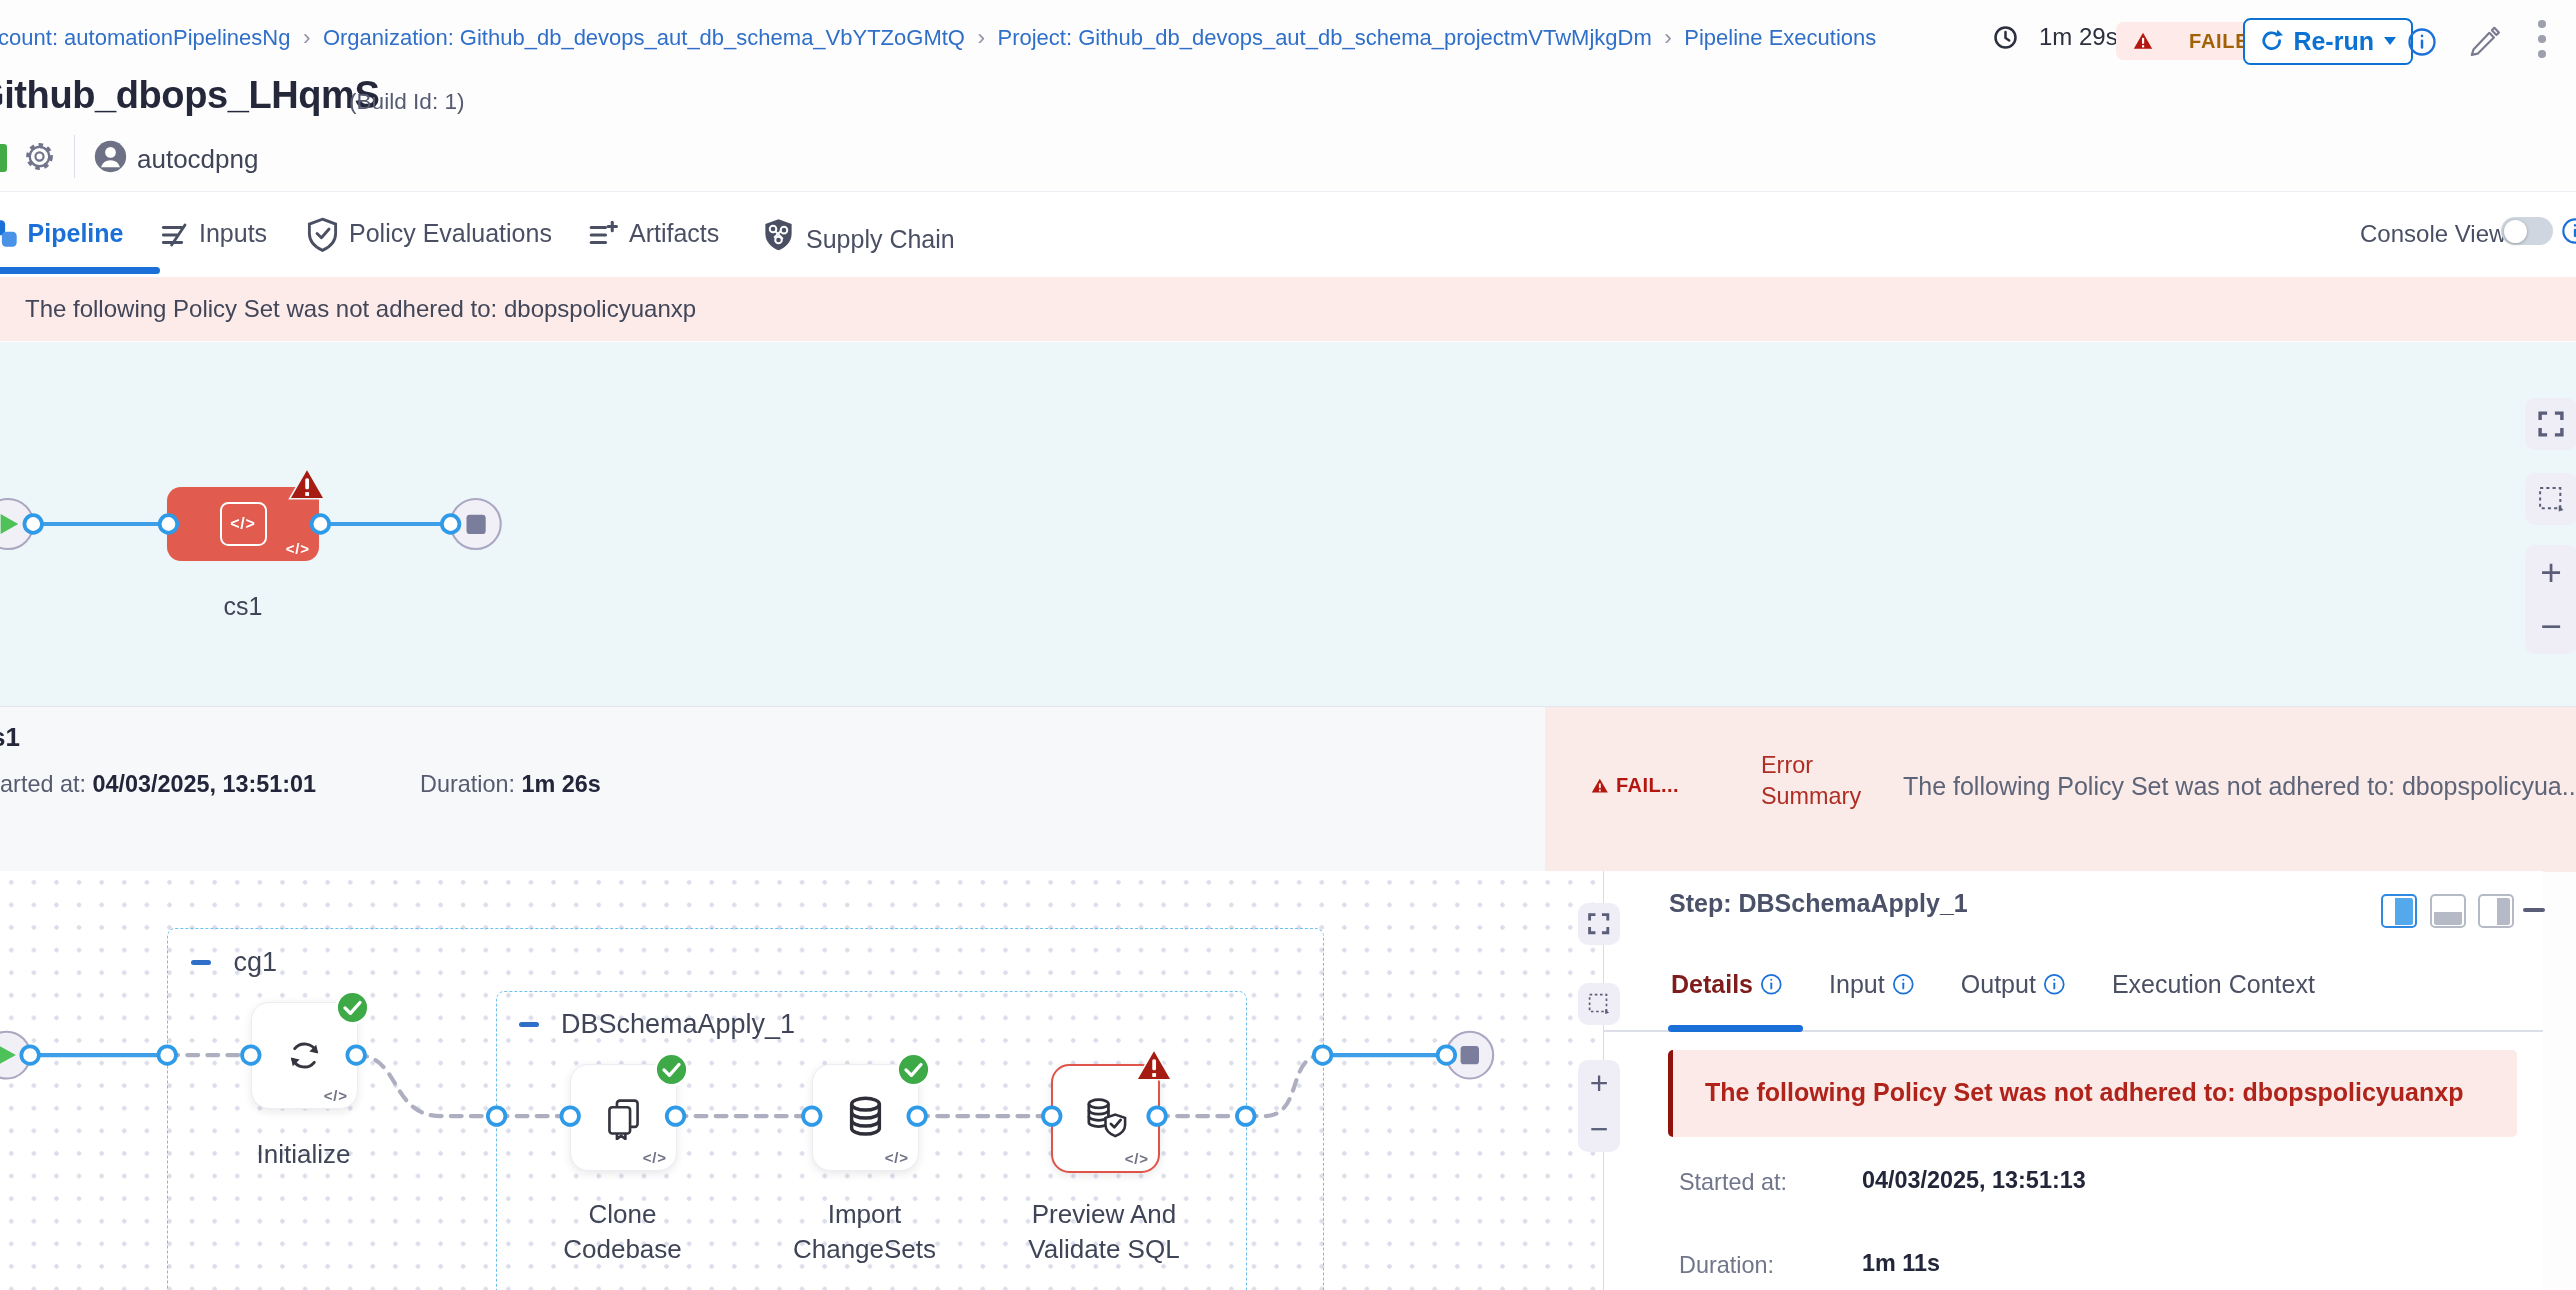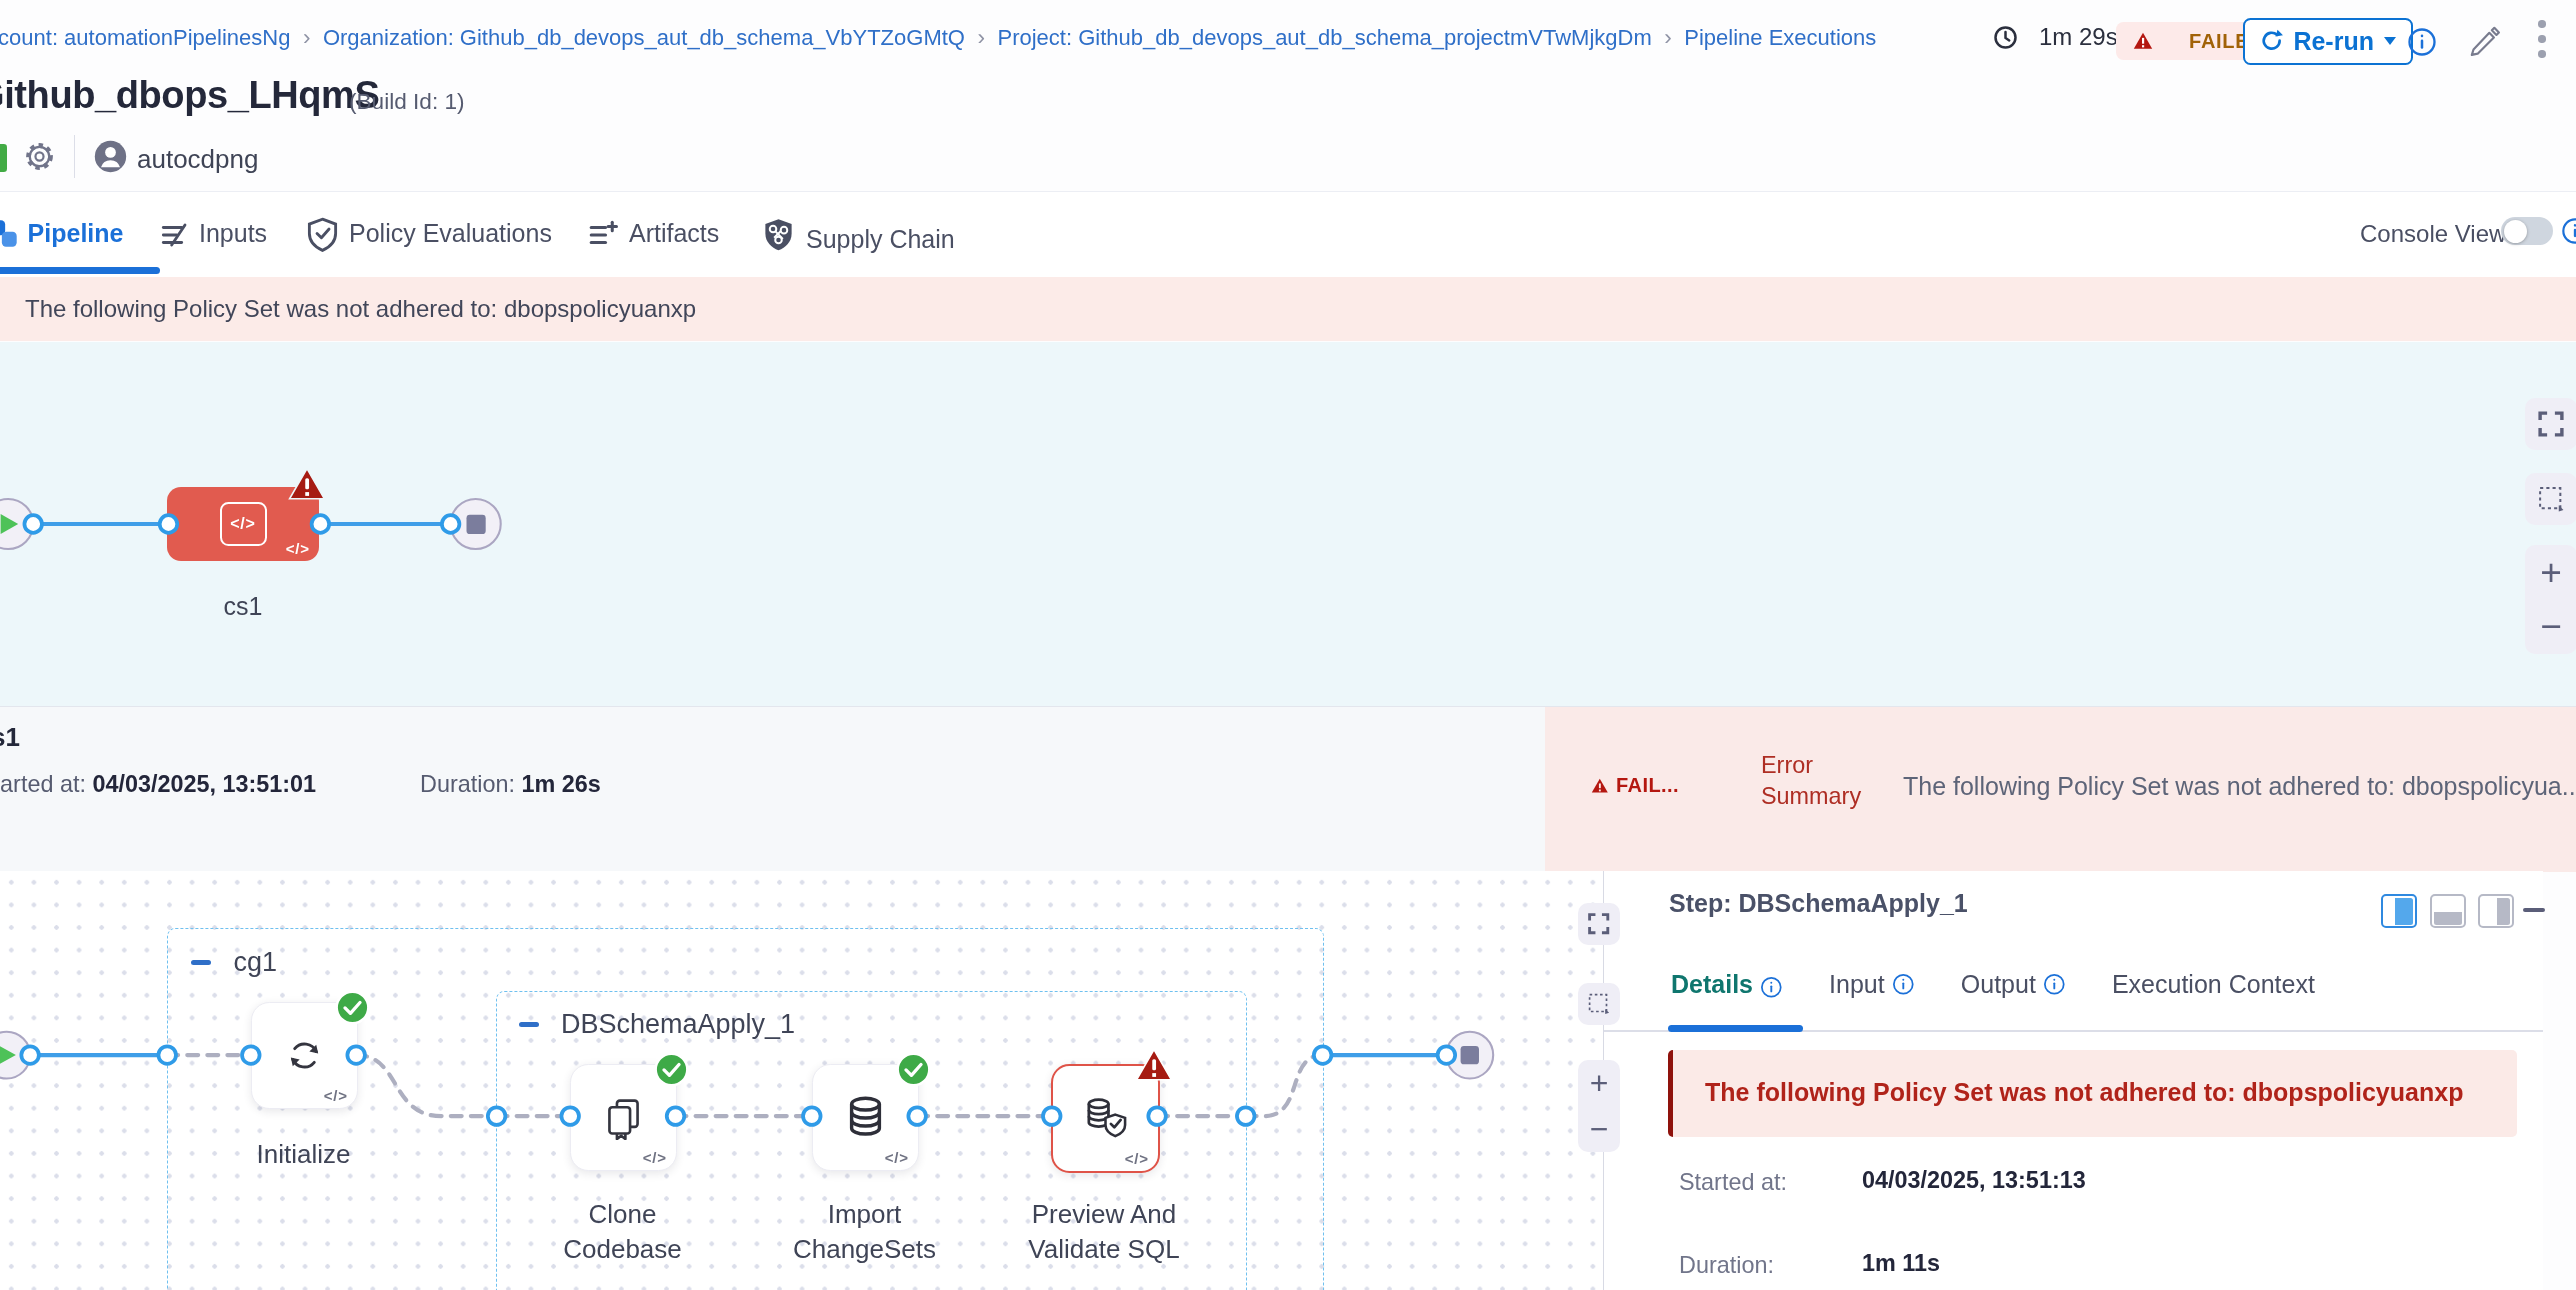--- a/index.html
+++ b/index.html
@@ -385,21 +385,21 @@
     </div>
     <div class="abs" style="left:826px;top:23.4px;width:32px;height:30px;border:2.1px solid #b6b9c6;border-radius:5px;background:#fff;cursor:pointer;">
       <div style="position:absolute;left:1.7px;right:1.7px;bottom:1.7px;height:12.5px;background:#b6b9c6;border-radius:0 0 2.5px 2.5px;"></div>
     </div>
     <div class="abs" style="left:874px;top:23.4px;width:32px;height:30px;border:2.1px solid #b6b9c6;border-radius:5px;background:#fff;cursor:pointer;">
       <div style="position:absolute;right:1.7px;top:1.7px;bottom:1.7px;width:13.4px;background:#b6b9c6;border-radius:0 2.5px 2.5px 0;"></div>
     </div>
     <div class="abs" style="left:919px;top:37px;width:22px;height:4.2px;background:#5b5e79;border-radius:2.5px;cursor:pointer;"></div>
 
     <div class="abs" style="left:67px;top:99px;display:flex;align-items:center;gap:46px;">
-      <span class="ptab" style="font-weight:700;color:#0f766e;align-items:flex-end;">
+      <span class="ptab" style="font-weight:700;color:#7f1d1d;">
         <span>Details</span>
         <svg class="info-i" viewBox="0 0 36 36">
             <circle cx="18" cy="18" r="15" fill="none" stroke="#1b70d8" stroke-width="2.8"></circle>
             <rect x="16.5" y="15" width="3" height="11" rx="1.5" fill="#1b70d8"></rect>
             <rect x="16.5" y="9" width="3" height="3.4" rx="1.5" fill="#1b70d8"></rect>
           </svg>
       </span>
       <span class="ptab">
         <span>Input</span>
         <svg class="info-i" viewBox="0 0 36 36">

